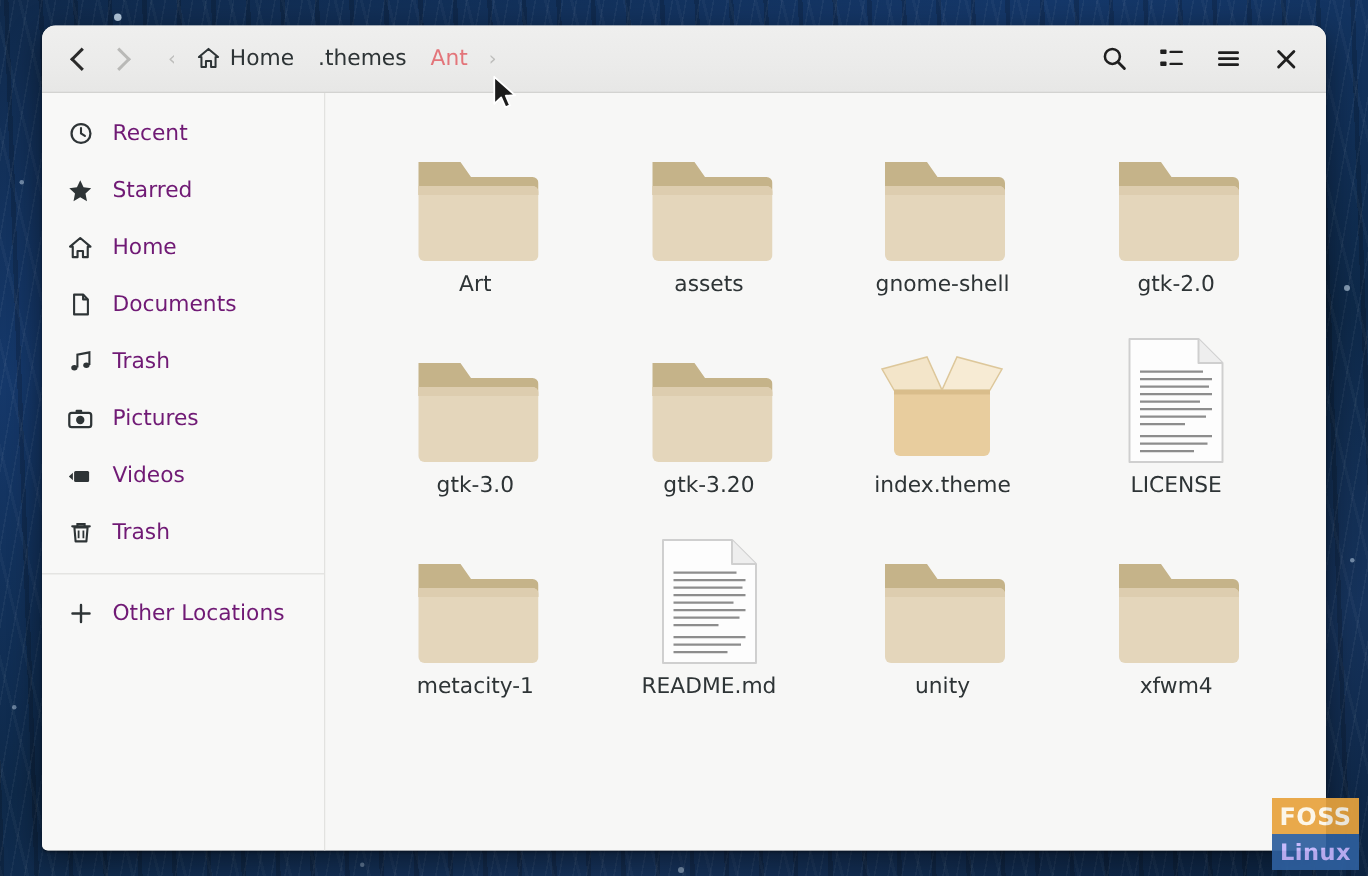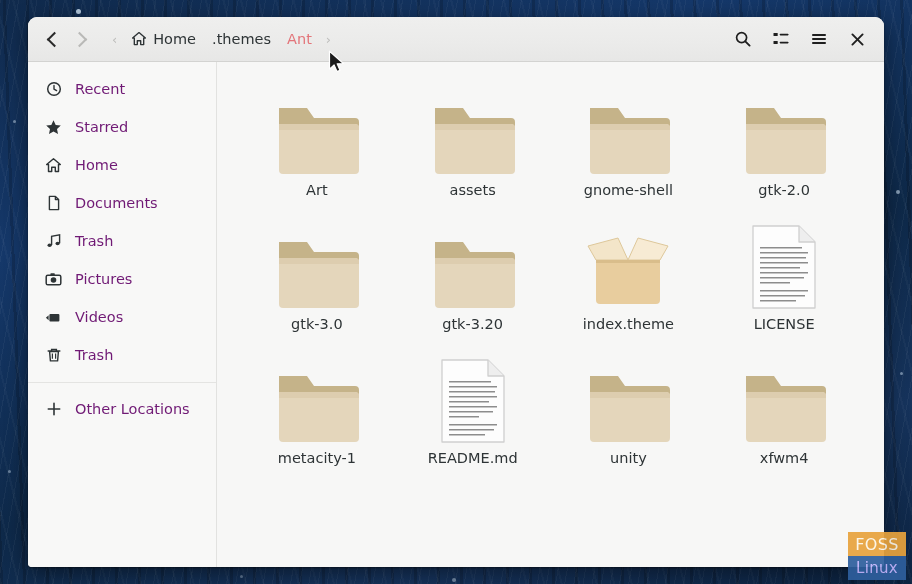--- a/index.html
+++ b/index.html
@@ -149,21 +149,21 @@
   #watermark {
     position: absolute;
     right: 6px; bottom: 4px;
     width: 58px; height: 48px;
     display: flex; flex-direction: column;
     font-family: "DejaVu Sans", "Liberation Sans", sans-serif;
     opacity: .92;
   }
   .wm-top, .wm-bot {
     flex: 1; display: flex; align-items: center; justify-content: center;
-    font-weight: normal; font-size: 16px; letter-spacing: .3px;
+    font-weight: bold; font-size: 16px; letter-spacing: .3px;
   }
   .wm-top { background: #e8a33d; color: #fdf6e8; }
   .wm-bot { background: #2e5f9e; color: #c4b5fd; font-size: 15px; }
 </style>
 </head>
 <body>
 
 <div id="desktop">
 
   <div class="speck" style="left:76px;  top:9px;   width:5px; height:5px;"></div>

